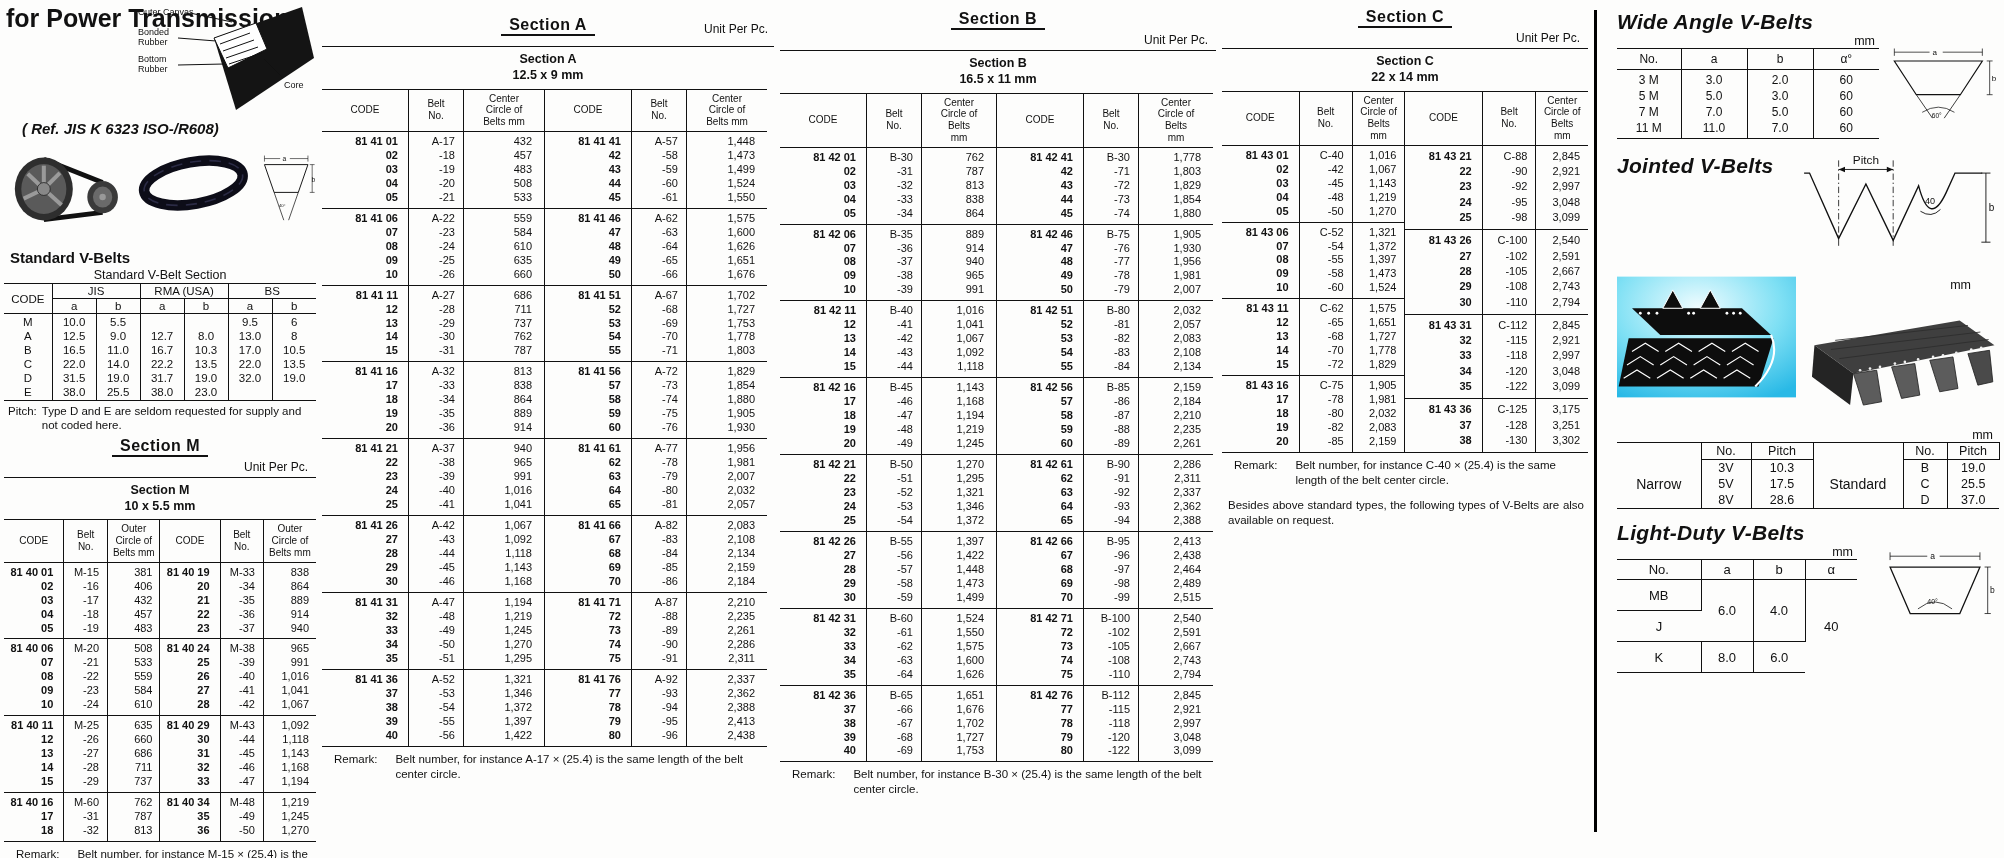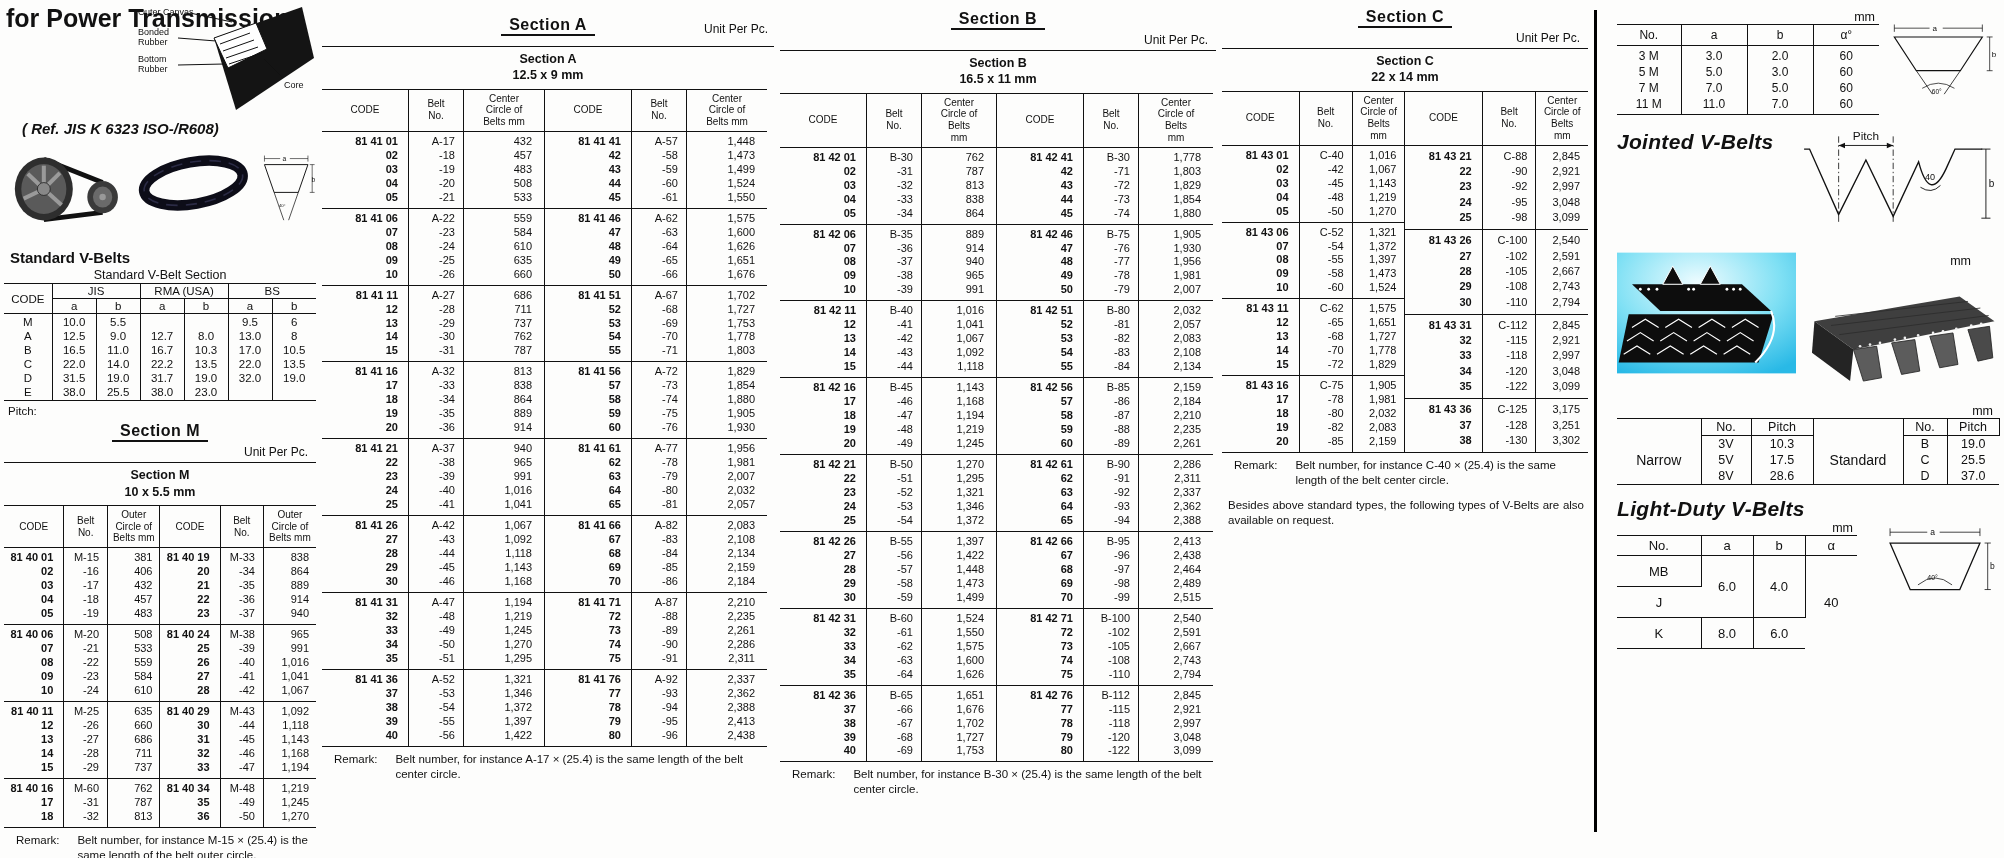--- a/index.html
+++ b/index.html
@@ -258,20 +258,22 @@
               <td>25.5</td>
               <td>38.0</td>
               <td>23.0</td>
               <td></td>
               <td></td>
             </tr>
           </tbody>
       </table>
       <div class="note">
         <span>Pitch:</span>
+        <span class="note-text">Type D and E are seldom requested for supply and
+not coded here.</span>
       </div>
     </div>
 
     <div class="panel panel-m">
       <div class="sec-head"><span class="sec-title">Section M</span></div>
       <div class="unit-line">Unit Per Pc.</div>
       <div class="vt-size">
         <div>Section M</div>
         <div>10 x 5.5 mm</div>
       </div>
@@ -1696,20 +1698,21 @@
       <span>Belt number, for instance C-40 × (25.4) is the same length of the belt center circle.</span>
     </div>
     <div class="besides">Besides above standard types, the following types of V-Belts are also available on request.</div>
   </div>
 
   <div class="divider"></div>
 
   <div class="col col-right">
 
     <div>
+      <div class="rp-head">Wide Angle V-Belts</div>
       <div class="wa-row">
         <div class="wa-left">
           <div class="unit-mm">mm</div>
           <table class="wa-table">
             <colgroup>
                 <col style="width:64px">
                 <col style="width:66px">
                 <col style="width:66px">
                 <col style="width:66px">
               </colgroup>

